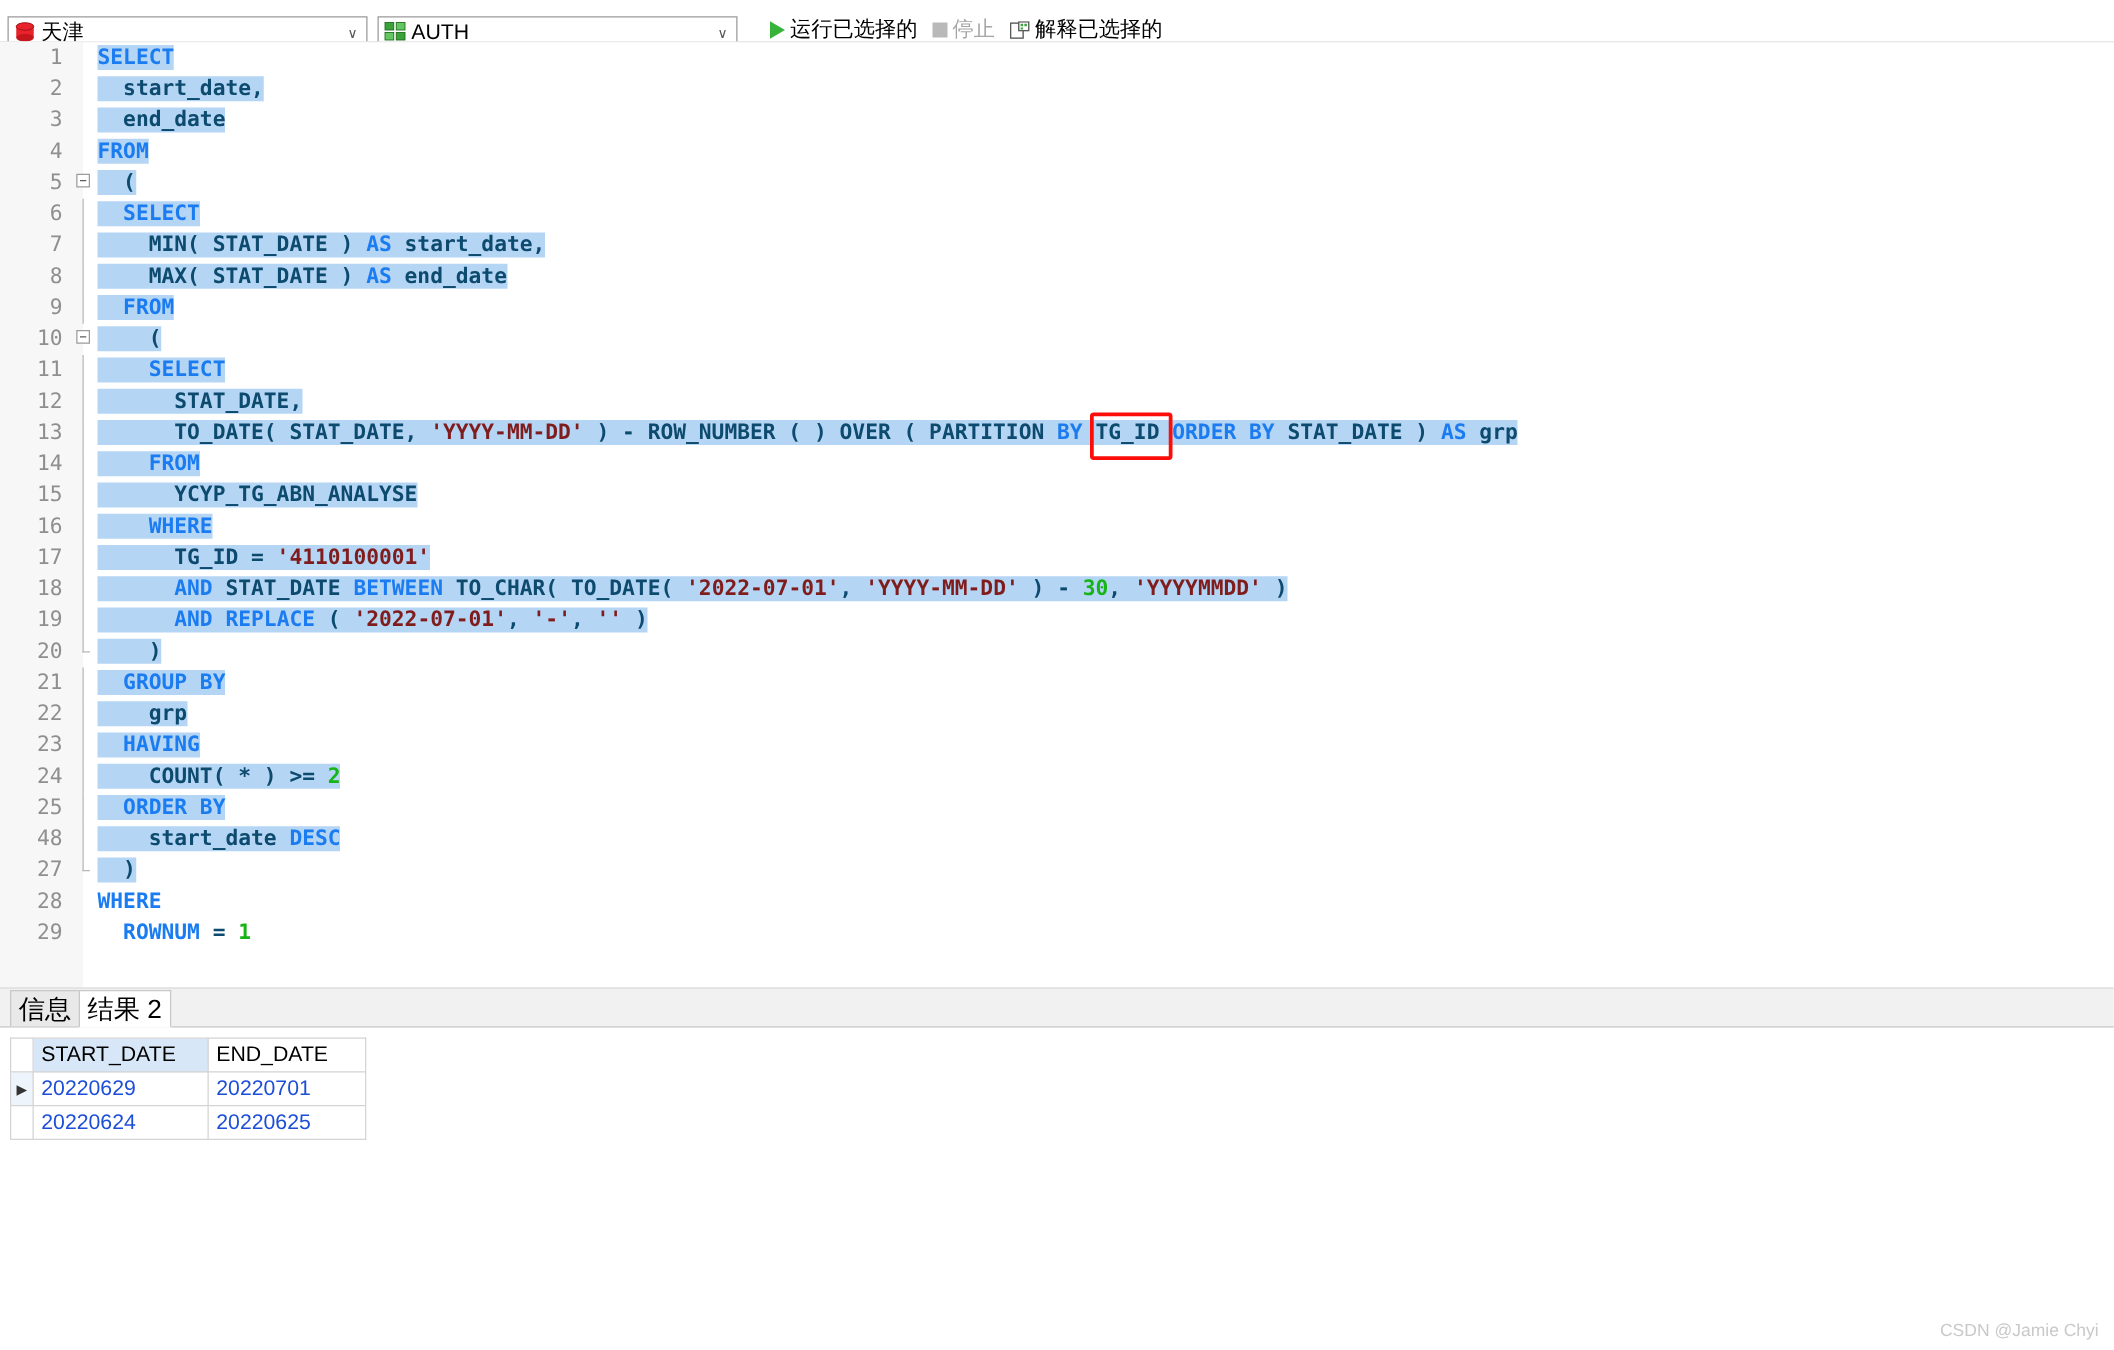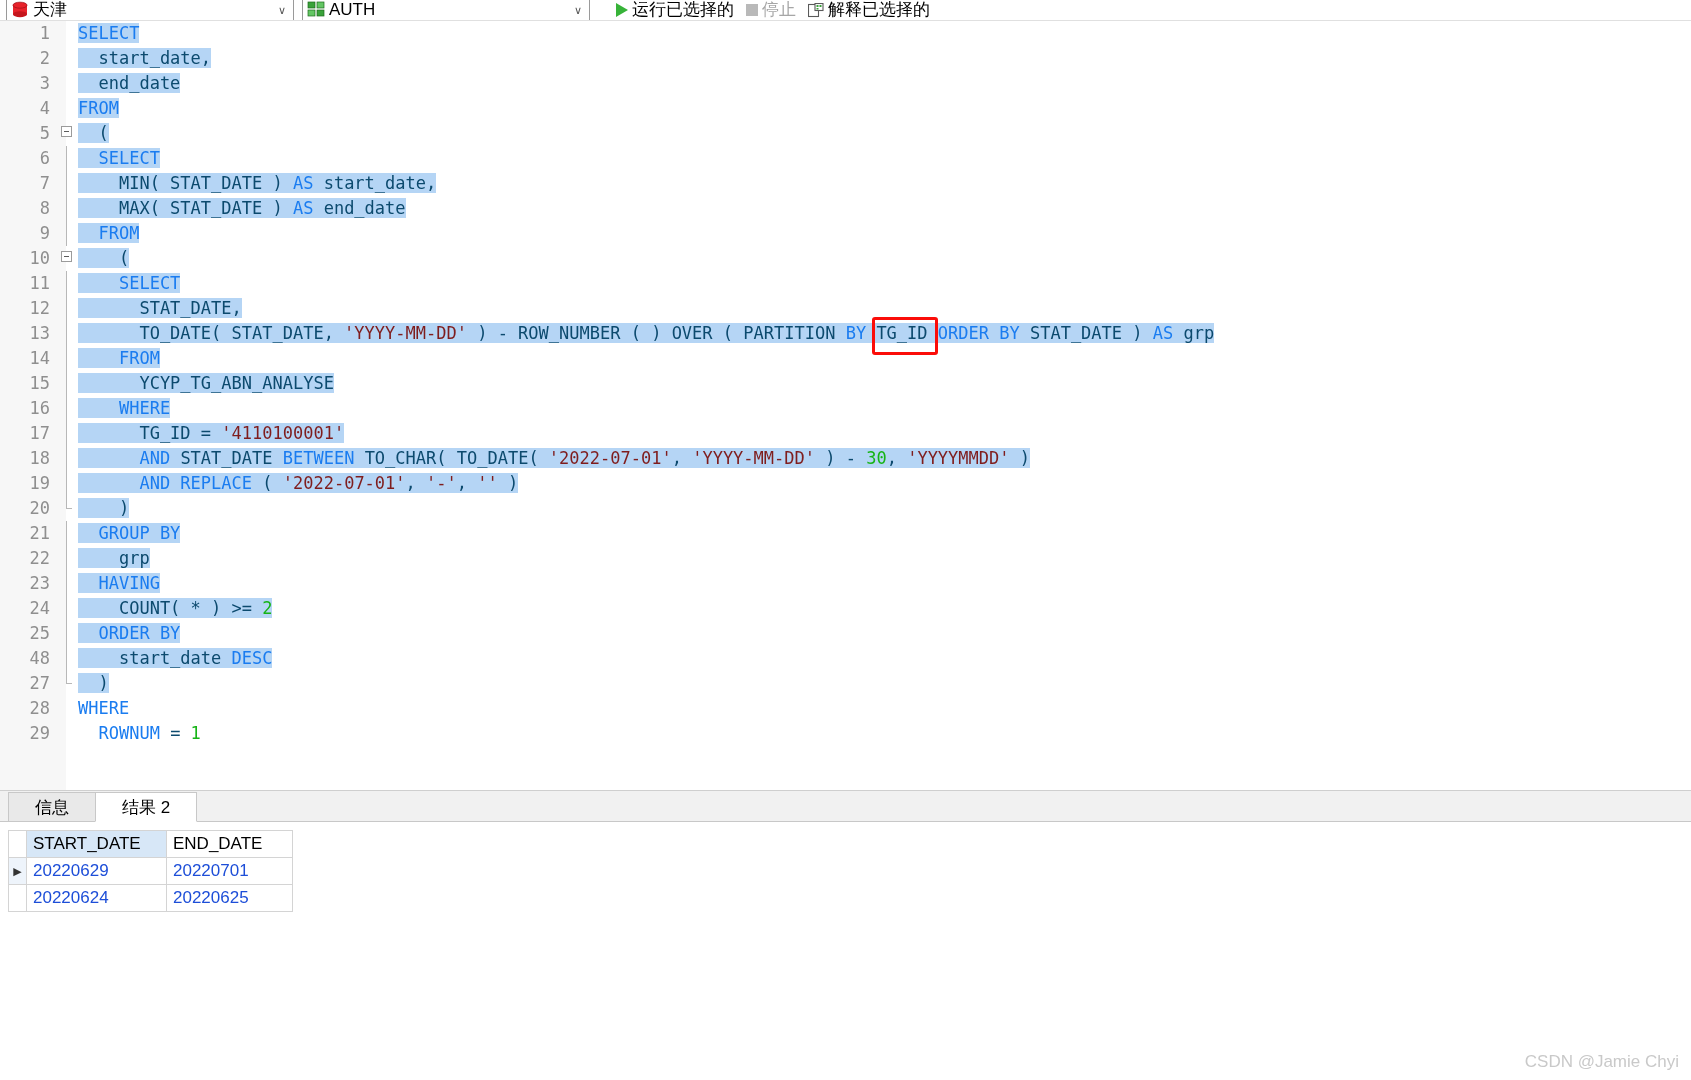--- a/index.html
+++ b/index.html
@@ -12,22 +12,22 @@
     height: 1080px;
     font-family: "Liberation Sans", sans-serif;
     overflow: hidden;
     position: relative;
   }
 
   
   .toolbar {
     height: 20px;
     display: flex;
-    align-items: center;
-    padding: 0 0 0 6px;
+    align-items: flex-start;
+    padding: 13px 0 0 6px;
     background: #ffffff;
     position: relative;
     overflow: hidden;
     border-bottom: 1px solid #e0e0e0;
   }
   .combo {
     width: 288px;
     height: 26px;
     margin-right: 8px;
     border: 1px solid #9a9a9a;
@@ -139,20 +139,21 @@
   .foldcell {
     width: 20px;
     flex: 0 0 auto;
     position: relative;
     height: 25px;
   }
   .code-txt {
     flex: 1 1 auto;
     white-space: pre;
     color: #1a1a1a;
+    font-weight: bold;
   }
   .sel { background: #b5d5f5; }
   .kw  { color: #1a7cf0; }
   .str { color: #7f1d1d; }
   .num { color: #16b416; }
   .plain { color: #0c4a6e; }
 
   
   .fold-box {
     position: absolute;
@@ -213,22 +214,22 @@
     height: 31px;
     background: #f1f1f1;
     border-bottom: 1px solid #c8c8c8;
     padding-left: 8px;
     box-sizing: border-box;
   }
   .tab {
     height: 29px;
     display: flex;
     align-items: center;
-    padding: 0 26px;
-    font-size: 17px;
+    padding: 0 6px;
+    font-size: 21px;
     color: #000;
     border: 1px solid #c8c8c8;
     border-bottom: none;
     background: #e9e9e9;
     margin-right: -1px;
     box-sizing: border-box;
   }
   .tab.active {
     background: #ffffff;
     border-bottom: 1px solid #ffffff;
@@ -265,21 +266,21 @@
   }
   .grid .rowhdr.cur { background: #eef4fb; }
   .col-start { width: 140px; }
   .col-end   { width: 126px; }
 
   .watermark {
     position: absolute;
     right: 12px;
     bottom: 8px;
     color: #c9c9c9;
-    font-size: 17px;
+    font-size: 14px;
     font-family: "Liberation Sans", sans-serif;
     user-select: none;
   }
 </style>
 </head>
 <body>
 
 <div class="toolbar">
 
   <div class="combo">

